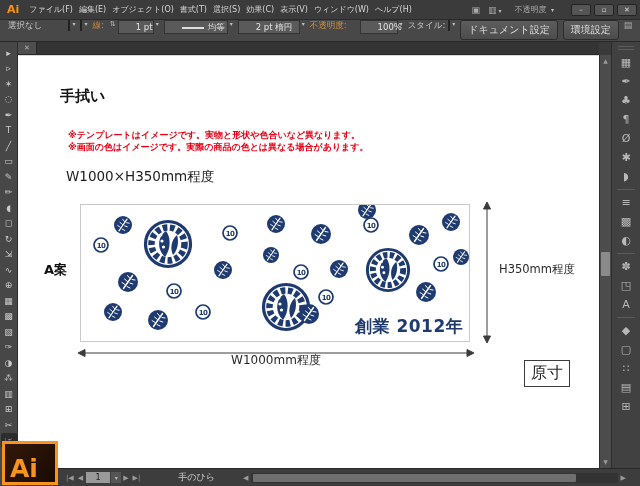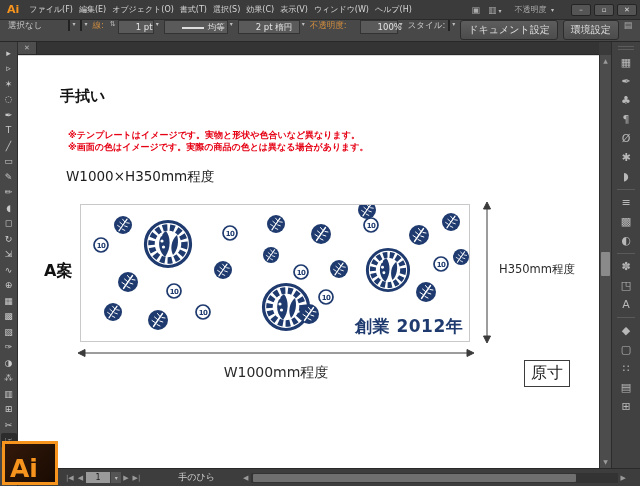--- a/index.html
+++ b/index.html
@@ -49,23 +49,23 @@
     display:flex;align-items:center;gap:6px;border-right:1px solid #272727;overflow:hidden;white-space:nowrap}
   .tab-close{color:#b5b5b5;font-size:7px}
 
   
   .canvas{position:absolute;left:18px;top:55px;width:581px;height:413px;background:#fff;border-top:1px solid #d8d8d8}
   .canvas .abs{position:absolute}
   .page-title{left:42px;top:31px;font-size:15px;font-weight:bold;color:#141414}
   .warn{left:50px;font-size:9px;font-weight:bold;color:var(--red)}
   .size-heading{left:48px;top:112px;font-size:13.5px;color:#1c1c1c}
   .design-box{left:62px;top:148px;width:390px;height:138px;border:1px solid #c9c9c9;background:#fff}
-  .plan-label{left:26px;top:205px;font-size:16px;font-weight:bold;color:#111}
+  .plan-label{left:26px;top:205px;font-size:13px;font-weight:bold;color:#111}
   .hdim-label{left:481px;top:206px;font-size:11.5px;color:#2a2a2a}
-  .wdim-label{left:188px;top:308px;width:140px;text-align:center;font-size:14px;color:#2a2a2a}
+  .wdim-label{left:188px;top:296px;width:140px;text-align:center;font-size:12px;color:#2a2a2a}
   .actual-size{left:506px;top:304px;border:1px solid #3c3c3c;padding:2px 6px;font-size:16px;color:#222}
   .dims-overlay{position:absolute;left:0;top:0;width:581px;height:413px;pointer-events:none}
 
   .crest-ring{fill:none;stroke:var(--navy)}
   .navy-f{fill:var(--navy)}
   .white-s{stroke:#fff;fill:none;stroke-linecap:round}
   .ten-circle{fill:#fff;stroke:var(--navy)}
   .founding{font-weight:bold;fill:var(--navy);font-size:17px;letter-spacing:.5px;
     font-family:"DejaVu Sans","Liberation Sans",sans-serif}
 

